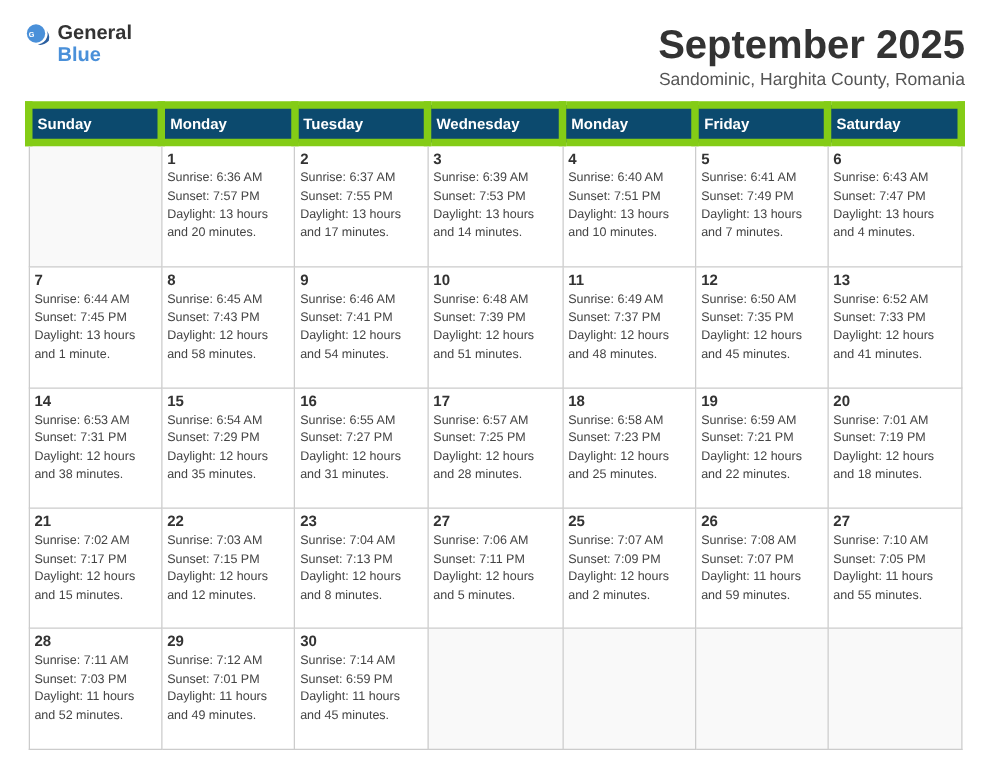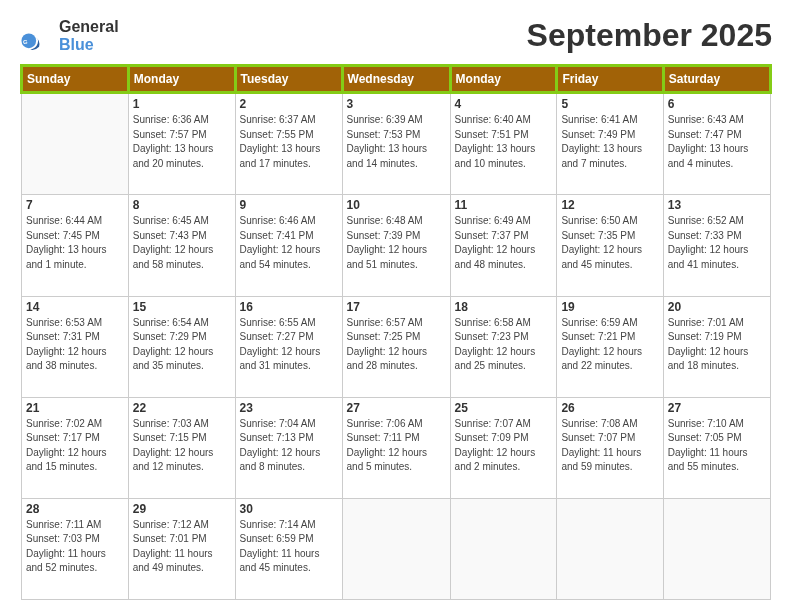--- a/index.html
+++ b/index.html
@@ -18,22 +18,22 @@
       flex-direction: column;
     }
     .top-section {
       display: flex;
       justify-content: space-between;
       align-items: flex-start;
       margin-bottom: 10px;
     }
     .logo {
       display: flex;
-      align-items: flex-end;
-      gap: 17px;
+      align-items: flex-start;
+      gap: 4px;
     }
     .logo-text-general {
       font-size: 16px;
       font-weight: bold;
       color: #333;
     }
     .logo-text-blue {
       font-size: 16px;
       font-weight: bold;
       color: #4a90d9;
@@ -55,27 +55,27 @@
       font-size: 14px;
       color: #555;
       margin-top: 2px;
     }
     .calendar {
       width: 100%;
       border-collapse: collapse;
       flex: 1;
     }
     .calendar th {
-      background: #a16207;
+      background: #0c4a6e;
       color: #fff;
       font-size: 12px;
       font-weight: bold;
       padding: 5px 4px;
       text-align: left;
-      border: 3px solid #84cc16;
+      border: 6px solid #84cc16;
     }
     .calendar td {
       border: 1px solid #ccc;
       vertical-align: top;
       padding: 3px 4px;
       font-size: 10px;
       color: #333;
       width: 110px;
       height: 80px;
     }
@@ -108,20 +108,21 @@
         <path d="M22 8 Q28 12 26 20 Q20 26 14 24 Q22 22 24 16 Q26 10 22 8Z" fill="#2a5fa0"></path>
         <text x="4" y="16" font-size="8" fill="white" font-weight="bold">G</text>
       </svg>
       <div>
         <span class="logo-text-general">General</span><br>
         <span class="logo-text-blue">Blue</span>
       </div>
     </div>
     <div class="title-section">
       <div class="main-title">September 2025</div>
+      <div class="subtitle">Sandominic, Harghita County, Romania</div>
     </div>
   </div>
 
   <table class="calendar">
     <thead>
       <tr>
       <th>Sunday</th>
           <th>Monday</th>
           <th>Tuesday</th>
           <th>Wednesday</th>

